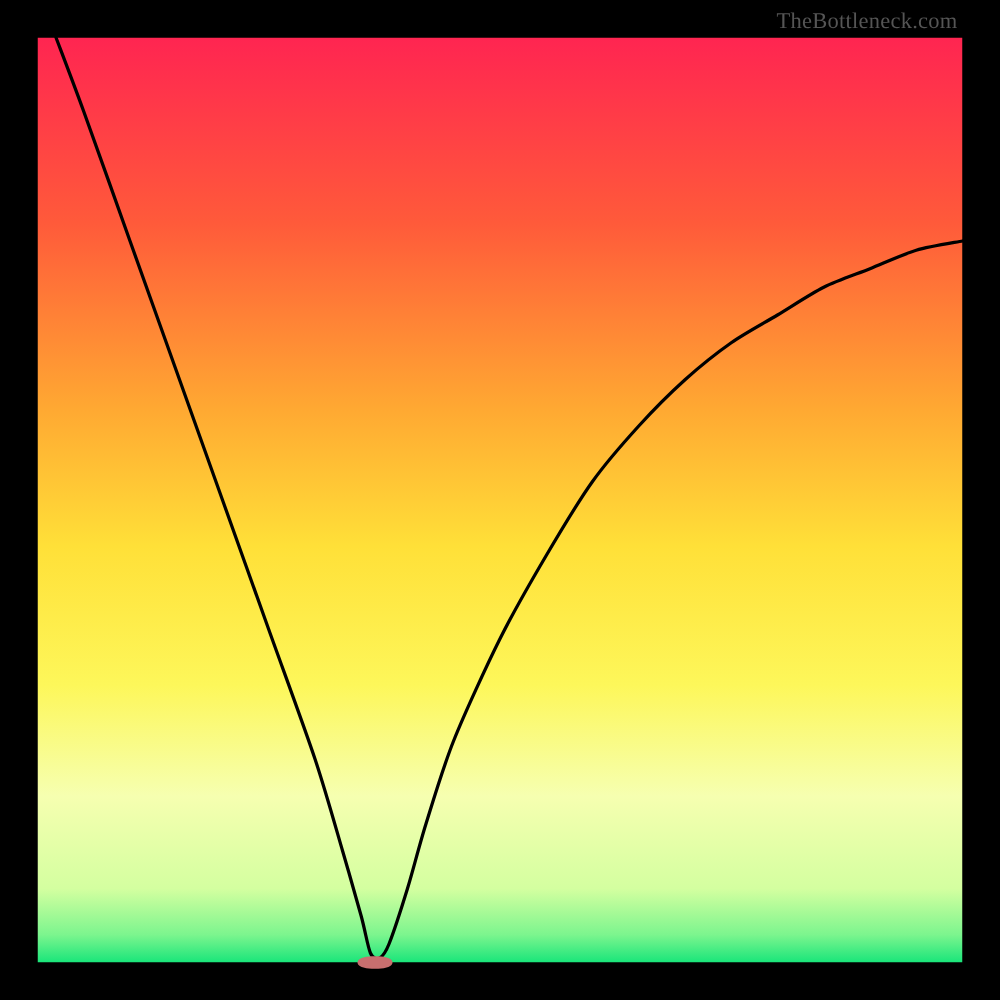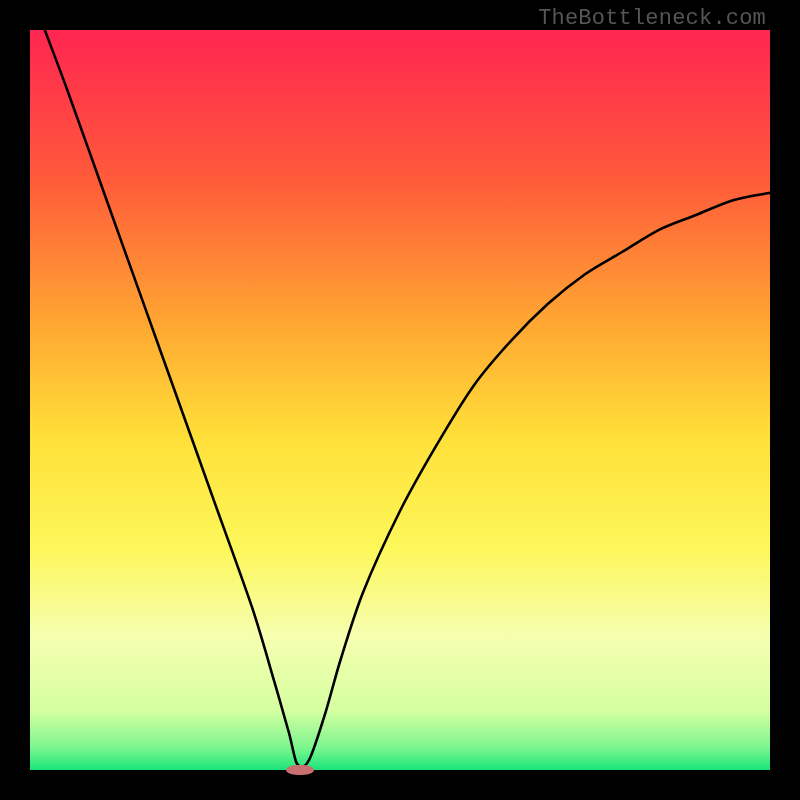--- a/index.html
+++ b/index.html
@@ -18,22 +18,22 @@
     height: 740px;
   }
   .gradient-bg {
     position: absolute;
     left: 0; top: 0; width: 100%; height: 100%;
   }
   .watermark {
     position: absolute;
     top: 6px;
     right: 34px;
-    font-family: Liberation Mono, monospace;
-    font-size: 22px;
+    font-family: Liberation Serif, serif;
+    font-size: 18px;
     color: #555;
     letter-spacing: 0.2px;
     user-select: none;
   }
   .curve-svg {
     position: absolute;
     left: 0; top: 0; width: 100%; height: 100%;
     overflow: visible;
   }
   .marker {

